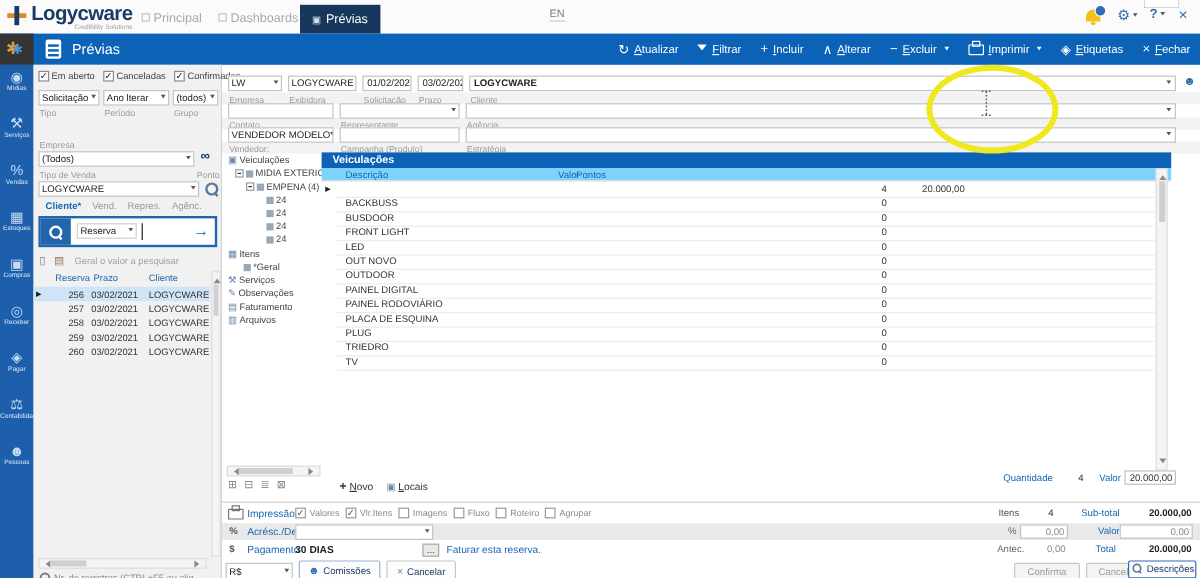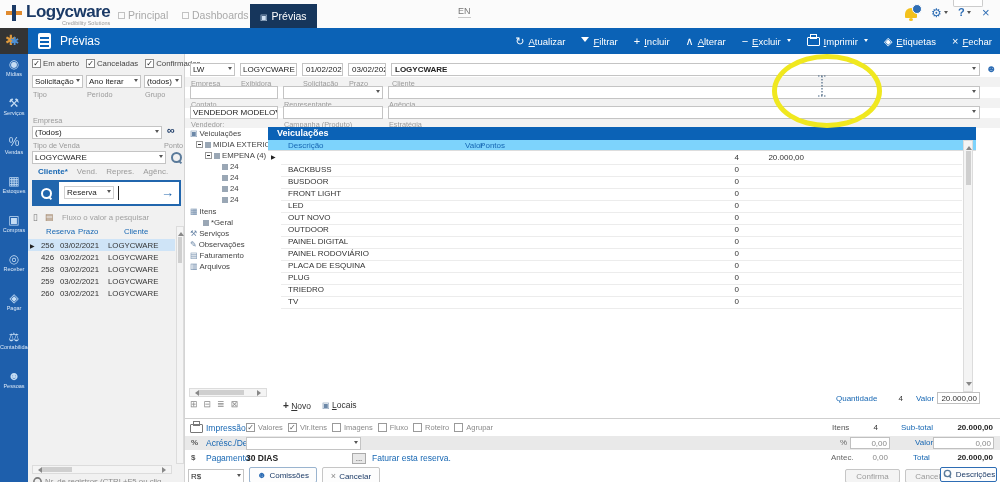--- a/index.html
+++ b/index.html
@@ -58,21 +58,21 @@
        display:flex;align-items:center;padding:0 3px;box-sizing:border-box;white-space:nowrap;overflow:hidden;}
   .lbl{position:absolute;font-size:7.3px;color:#9a9a9a;white-space:nowrap;}
   .blue{color:#1767b3;}
   .lens{display:inline-block;position:relative;width:7px;height:7px;border:2px solid currentColor;border-radius:50%;}
   .lens::after{content:"";position:absolute;width:4px;height:2px;background:currentColor;transform:rotate(45deg);left:5px;top:7px;}
   .srch{position:absolute;left:4px;top:126px;width:149px;height:26px;border:2px solid #2166ad;background:#fff;box-sizing:border-box;}
   .srch .btn{position:absolute;left:0;top:0;width:25px;height:22px;background:#2166ad;color:#fff;display:flex;align-items:center;justify-content:center;}
   .caret-cursor{position:absolute;left:84px;top:4px;width:1px;height:14px;background:#222;}
   .grow{position:absolute;left:0;width:147px;height:12px;font-size:7.8px;display:flex;align-items:center;}
   .grow.sel{background:#cfe4f7;}
-  .grow .c1{width:26px;text-align:right;}
+  .grow .c1{width:42px;text-align:right;}
   .grow .c2{padding-left:6px;width:40px;}
   .grow .c3{padding-left:8px;}
   .mk{position:absolute;left:2px;font-size:6px;color:#222;}
   .sb{background:#f4f4f4;border:1px solid #dcdcdc;box-sizing:border-box;}
   .thumb{background:#cfcfcf;position:absolute;}
   .tri{width:0;height:0;border:3px solid transparent;position:absolute;}
   .tri.up{border-bottom:4px solid #888;}
   .tri.dn{border-top:4px solid #888;}
   .tri.lf{border-right:4px solid #888;}
   .tri.rt{border-left:4px solid #888;}
@@ -275,33 +275,33 @@
         </span>
       <div class="cmb" style="left:30px;top:4px;width:50px;border-color:#d0d0d0;">
           <span>Reserva</span>
           <span class="cd cds"></span>
         </div>
       <span class="caret-cursor"></span>
       <span class="a" style="right:5px;top:3px;color:#2166ad;font-size:13px;font-weight:bold;">→</span>
     </div>
     <span class="a" style="left:5px;top:158px;font-size:9px;color:#777;">▯</span>
     <span class="a" style="left:17px;top:158px;font-size:9px;color:#9a7a5a;">▤</span>
-    <span class="a" style="left:34px;top:159px;font-size:7.8px;color:#a0a0a0;">Fluxo o valor a pesquisar</span>
+    <span class="a" style="left:34px;top:159px;font-size:7.8px;color:#a0a0a0;">Geral o valor a pesquisar</span>
 
     <span class="a blue" style="left:18px;top:173px;font-size:7.8px;">Reserva</span>
     <span class="a blue" style="left:50px;top:173px;font-size:7.8px;">Prazo</span>
     <span class="a blue" style="left:96px;top:173px;font-size:7.8px;">Cliente</span>
     <div class="grow sel" style="top:185px;">
         <span class="mk">▶</span>
         <span class="c1">256</span>
         <span class="c2">03/02/2021</span>
         <span class="c3">LOGYCWARE</span>
       </div>
     <div class="grow" style="top:197px;">
-        <span class="c1">426</span>
+        <span class="c1">257</span>
         <span class="c2">03/02/2021</span>
         <span class="c3">LOGYCWARE</span>
       </div>
     <div class="grow" style="top:209px;">
         <span class="c1">258</span>
         <span class="c2">03/02/2021</span>
         <span class="c3">LOGYCWARE</span>
       </div>
     <div class="grow" style="top:221px;">
         <span class="c1">259</span>

